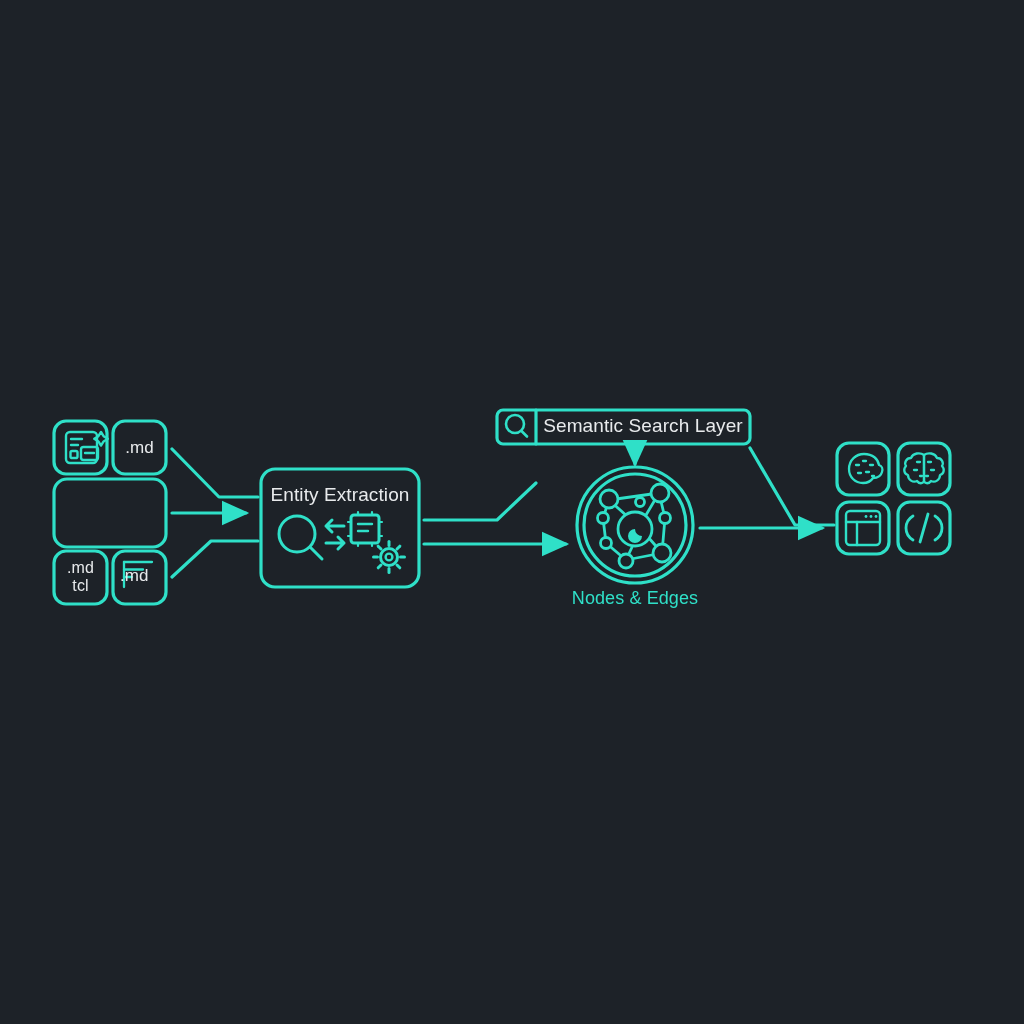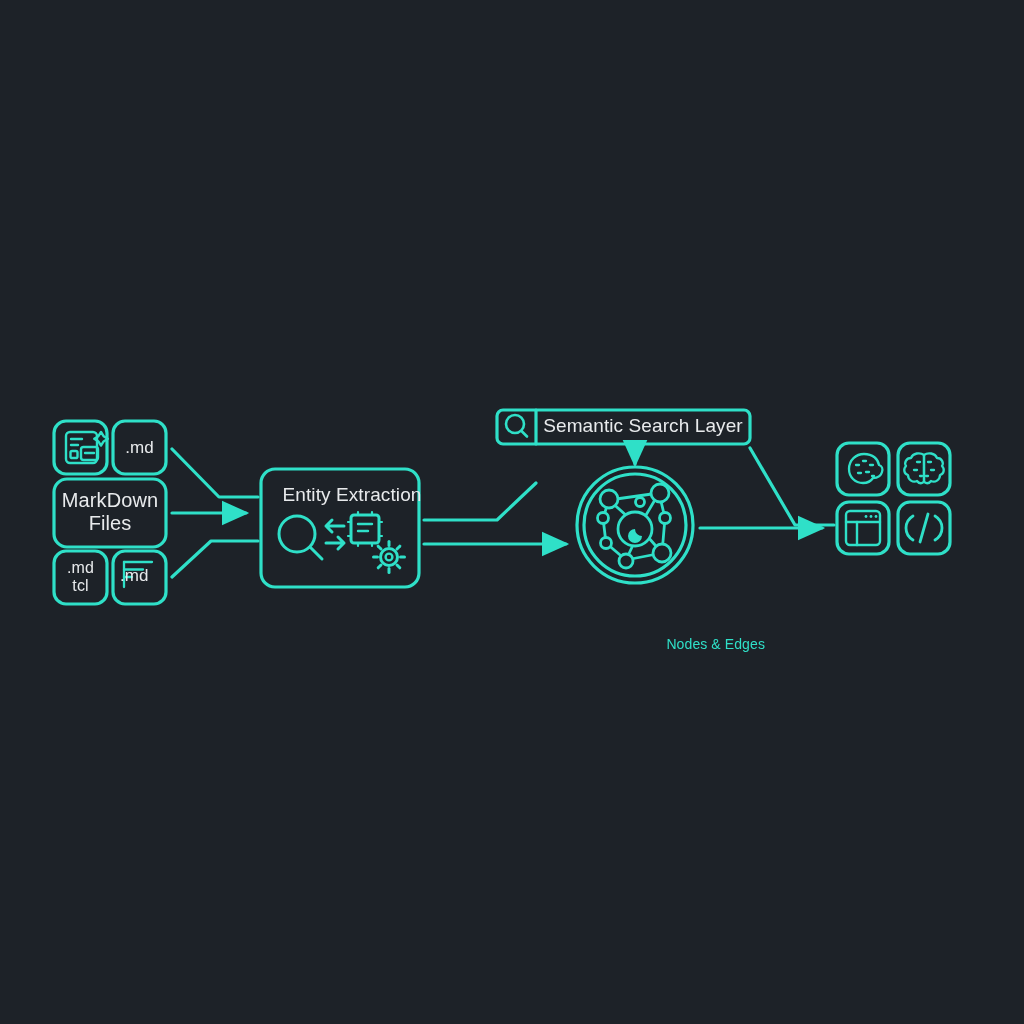--- a/index.html
+++ b/index.html
@@ -189,29 +189,27 @@
           <path d="M928 514 L920 542"></path>
         </g>
       </g>
 
     </g>
 
   </svg>
 
   <div class="lbl" style="left:113px;top:438px;width:53px;font-size:17px;">.md</div>
 
-  <div class="lbl" style="left:54px;top:489px;width:112px;font-size:20px;">MarkDown
-Files</div>
 
   <div class="lbl" style="left:54px;top:559px;width:53px;font-size:16px;line-height:1.1;">.md
 tcl</div>
 
   <div class="lbl" style="left:120px;top:566px;width:53px;font-size:17px;text-align:left;">.md</div>
 
-  <div class="lbl" style="left:261px;top:484px;width:158px;font-size:19px;padding-left:12px;">Entity Extraction</div>
+  <div class="lbl" style="left:261px;top:484px;width:158px;font-size:19px;">Entity Extraction</div>
 
   <div class="lbl" style="left:543px;top:415px;width:200px;font-size:19px;">Semantic Search Layer</div>
 
 
-  <div class="lbl teal" style="left:505px;top:636px;width:260px;font-size:14px;text-align:right;">Nodes &amp; Edges</div>
+  <div class="lbl teal" style="left:505px;top:588px;width:260px;font-size:18px;">Nodes &amp; Edges</div>
 
 
 </div>
 
 </body></html>

